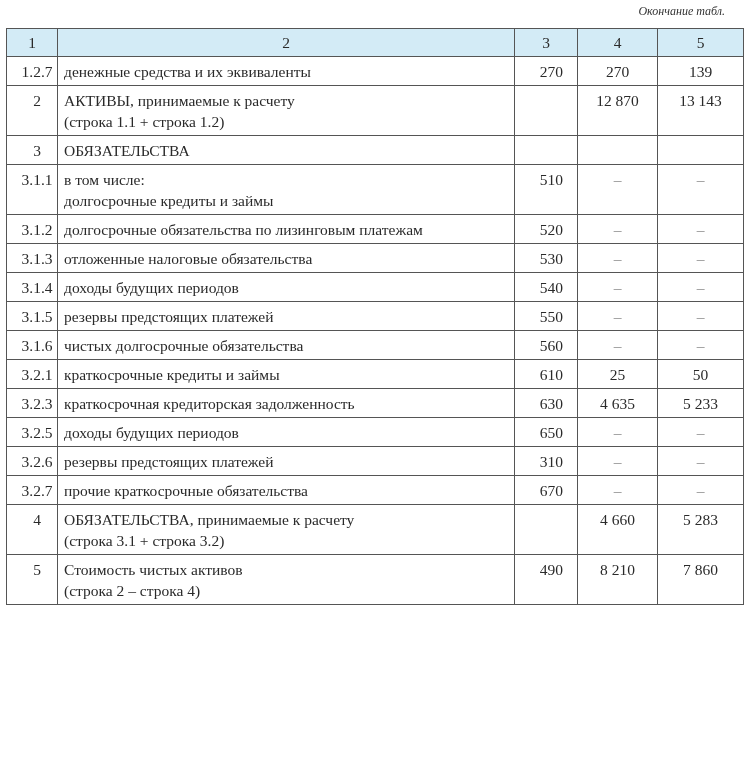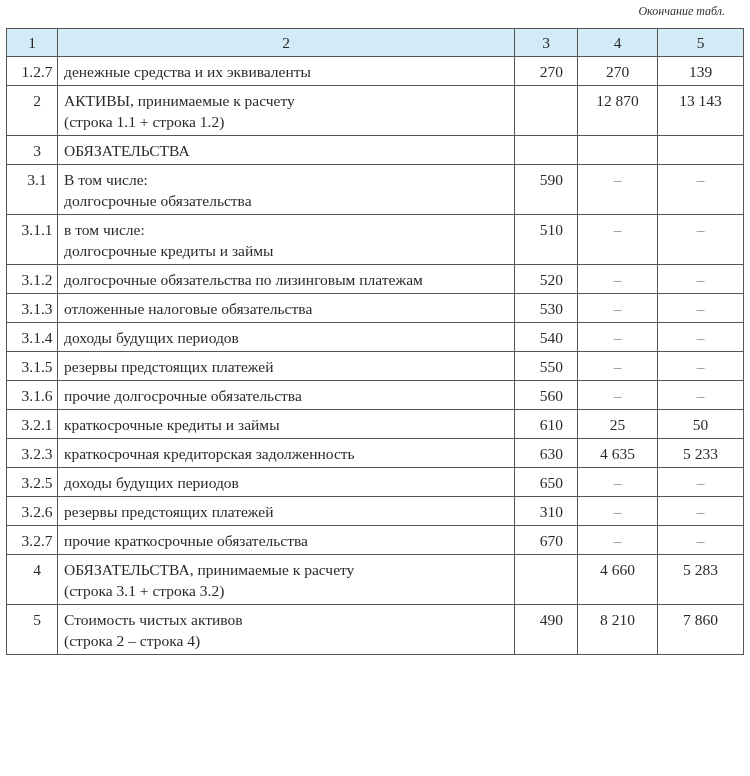--- a/index.html
+++ b/index.html
@@ -56,27 +56,20 @@
         <td class="val">13 143</td>
       </tr>
       <tr class="r1">
         <td class="num">3</td>
         <td class="desc"><span class="b">ОБЯЗАТЕЛЬСТВА</span><span></span></td>
         <td class="code"></td>
         <td class="val"></td>
         <td class="val"></td>
       </tr>
       <tr class="r2">
-        <td class="num">3.1</td>
-        <td class="desc"><span>В том числе:</span><br><span>долгосрочные обязательства</span></td>
-        <td class="code b">590</td>
-        <td class="val dash">–</td>
-        <td class="val dash">–</td>
-      </tr>
-      <tr class="r2">
         <td class="num">3.1.1</td>
         <td class="desc"><span>в том числе:</span><br><span>долгосрочные кредиты и займы</span></td>
         <td class="code">510</td>
         <td class="val dash">–</td>
         <td class="val dash">–</td>
       </tr>
       <tr class="r1">
         <td class="num">3.1.2</td>
         <td class="desc"><span>долгосрочные обязательства по лизинговым платежам</span></td>
         <td class="code">520</td>
@@ -99,21 +92,21 @@
       </tr>
       <tr class="r1">
         <td class="num">3.1.5</td>
         <td class="desc"><span>резервы предстоящих платежей</span></td>
         <td class="code">550</td>
         <td class="val dash">–</td>
         <td class="val dash">–</td>
       </tr>
       <tr class="r1">
         <td class="num">3.1.6</td>
-        <td class="desc"><span>прочие долгосрочные обязательства</span></td>
+        <td class="desc"><span>чистых долгосрочные обязательства</span></td>
         <td class="code">560</td>
         <td class="val dash">–</td>
         <td class="val dash">–</td>
       </tr>
       <tr class="r1">
         <td class="num">3.2.1</td>
         <td class="desc"><span>краткосрочные кредиты и займы</span></td>
         <td class="code">610</td>
         <td class="val">25</td>
         <td class="val">50</td>

